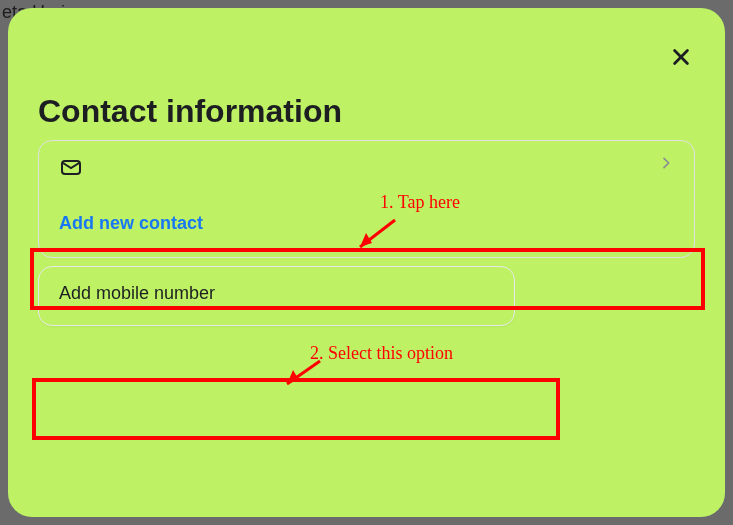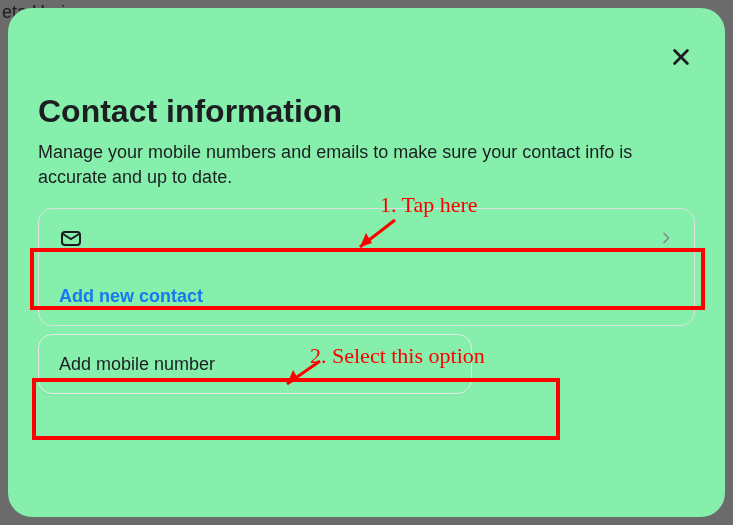--- a/index.html
+++ b/index.html
@@ -18,21 +18,21 @@
       color: #1c1c1c;
       font-size: 18px;
       font-weight: 400;
     }
     .modal {
       position: absolute;
       top: 8px;
       left: 8px;
       right: 8px;
       bottom: 8px;
-      background: #86efac;
+      background: #bef264;
       border-radius: 24px;
       padding: 30px;
     }
     .close-btn {
       position: absolute;
       top: 35px;
       right: 30px;
       width: 28px;
       height: 28px;
       cursor: pointer;
@@ -54,32 +54,32 @@
       line-height: 1.4;
       margin-bottom: 18px;
     }
     .card {
       border: 1px solid #e0e0e0;
       border-radius: 14px;
       overflow: hidden;
     }
     .row {
       display: flex;
-      align-items: center;
+      align-items: flex-start;
       padding: 14px 20px;
       min-height: 58px;
     }
     .row.link { cursor: pointer; }
     .mail-icon { width: 24px; height: 24px; }
     .chevron { margin-left: auto; width: 16px; height: 16px; color: #8a8d91; }
     .link-text { color: #1877f2; font-size: 18px; font-weight: 600; }
     .option-text { color: #1c1e21; font-size: 18px; font-weight: 400; }
     .dropdown {
       margin-top: 8px;
-      width: 434px;
+      width: 477px;
       border: 1px solid #e8e8e8;
       border-radius: 14px;
       overflow: hidden;
       box-shadow: 0 1px 2px rgba(0,0,0,0.05);
     }
     .dropdown .row { padding: 16px 20px; }
     
     
     .hl-1 {
       position: absolute;
@@ -95,21 +95,21 @@
       top: 378px;
       left: 32px;
       width: 528px;
       height: 62px;
       border: 4px solid #ff0000;
       pointer-events: none;
     }
     .anno-text {
       position: absolute;
       color: #ff0000;
-      font-size: 22px;
+      font-size: 18px;
       font-family: Georgia, serif;
     }
     .anno1 { top: 192px; left: 380px; }
     .anno2 { top: 343px; left: 310px; }
     .arrow1 {
       position: absolute;
       top: 215px;
       left: 350px;
       width: 50px;
       height: 40px;
@@ -130,21 +130,20 @@
 <div class="bg-text">eta Horizon</div>
 
 <div class="modal">
   <div class="close-btn">
     <svg viewBox="0 0 24 24" fill="none" stroke="#1c1e21" stroke-width="3" stroke-linecap="round">
         <path d="M5 5 L19 19 M19 5 L5 19"></path>
       </svg>
   </div>
 
   <h1 class="title">Contact information</h1>
-  <p class="subtitle">Manage your mobile numbers and emails to make sure your contact info is accurate and up to date.</p>
 
   <div class="card">
     <div class="row link">
       <svg class="mail-icon" viewBox="0 0 24 24" fill="none" stroke="#1c1e21" stroke-width="2">
           <rect x="3" y="6" width="18" height="13" rx="3"></rect>
           <path d="M4 8 L12 13 L20 8"></path>
         </svg>
       <svg class="chevron" viewBox="0 0 24 24" fill="none" stroke="#8a8d91" stroke-width="2.5" stroke-linecap="round" stroke-linejoin="round">
           <path d="M9 5 L16 12 L9 19"></path>
         </svg>

